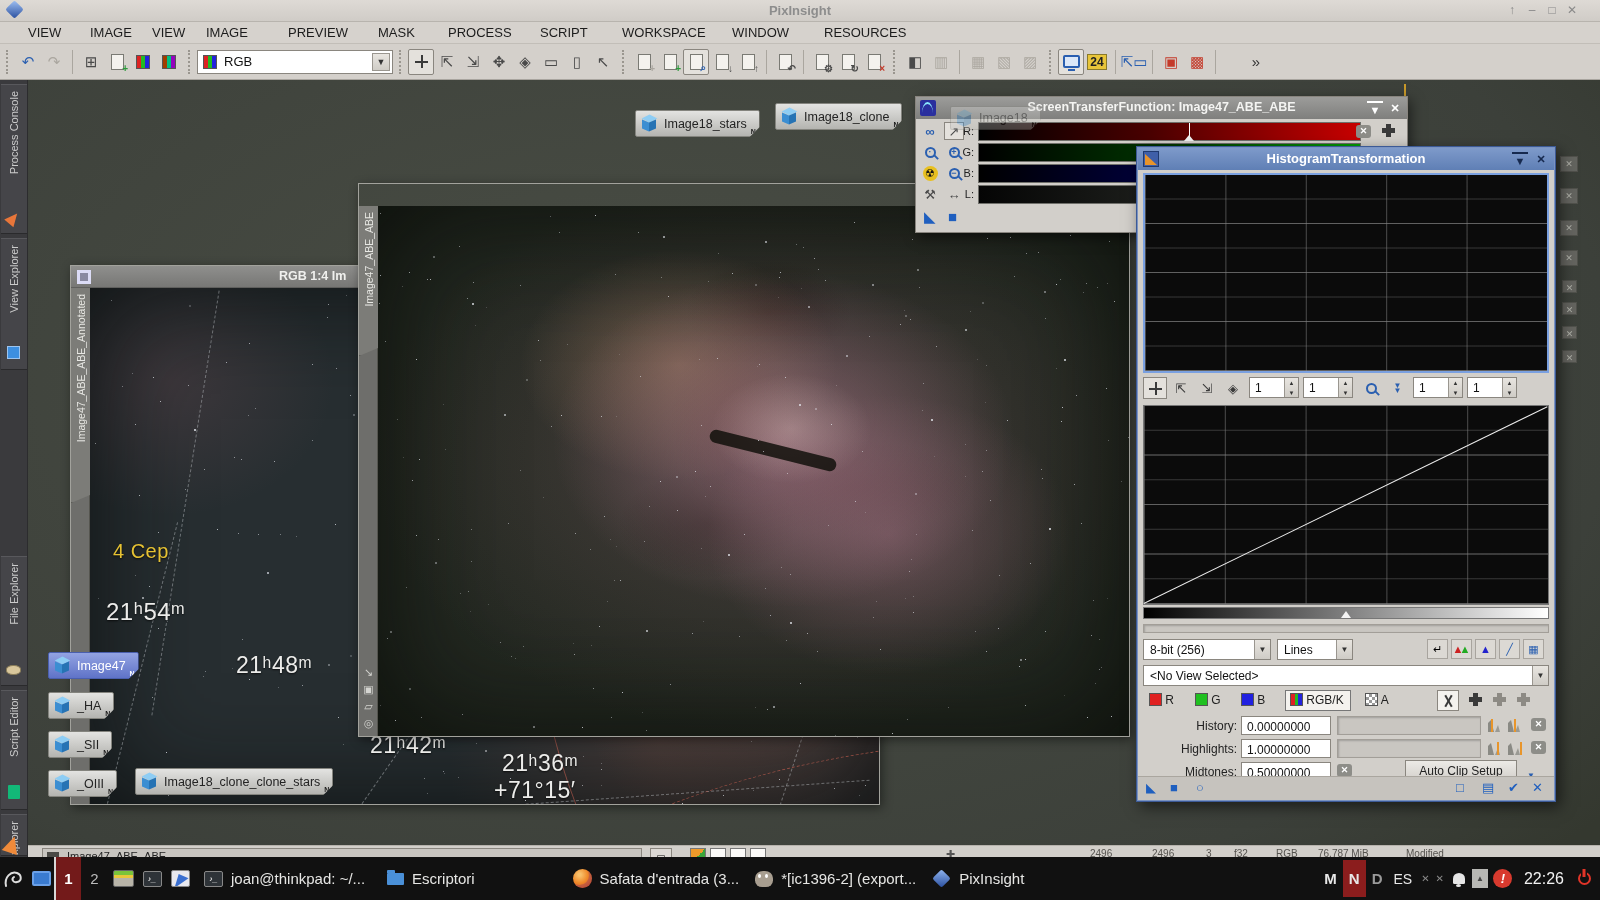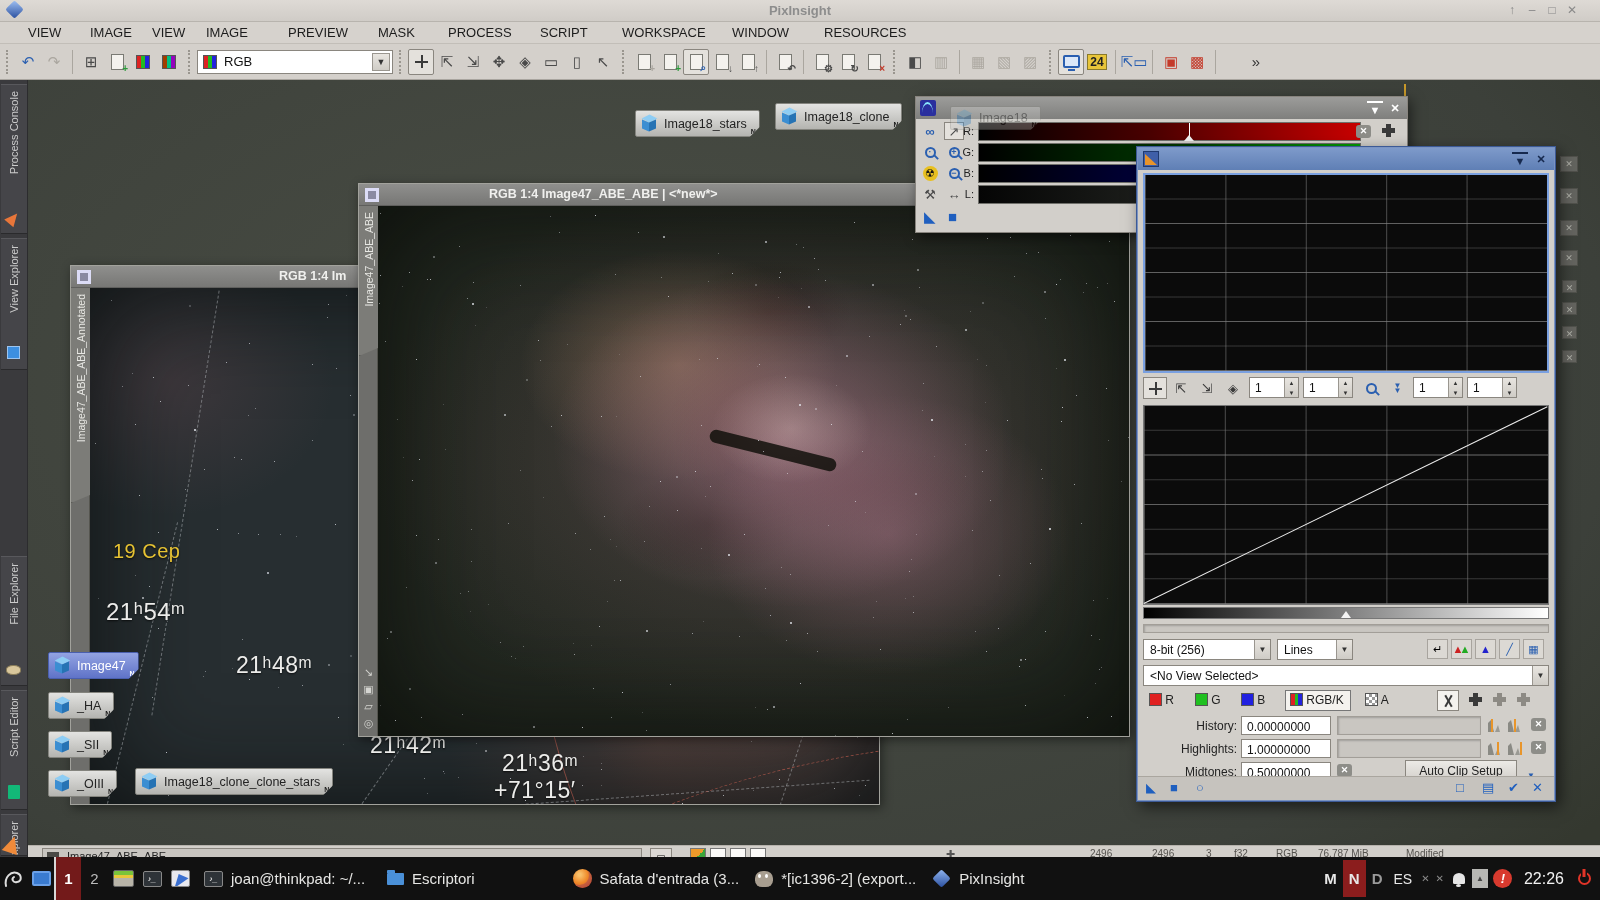--- a/index.html
+++ b/index.html
@@ -363,21 +363,21 @@
       </div>
     </div>
     <div id="anno-content" class="imgcontent starfield">
       <div class="gridline" style="left:95px;top:0;height:430px;transform:rotate(9deg)"></div>
       <div class="gridline" style="left:52px;top:230px;height:290px;transform:rotate(14deg)"></div>
       <div class="gridline" style="left:300px;top:410px;height:130px;transform:rotate(35deg)"></div>
       <div class="gridline" style="left:705px;top:405px;height:130px;transform:rotate(18deg)"></div>
       <div class="gridline-h" style="left:370px;top:506px;width:410px;transform:rotate(-4deg)"></div>
       <div class="redarc" style="left:445px;top:-300px;width:1200px;height:1200px;border-left:1.5px solid rgba(212,100,84,.55)"></div>
       <div class="redarc" style="left:140px;top:452px;width:1600px;height:1200px;border-top:1.5px dashed rgba(212,100,84,.6)"></div>
-      <span class="anno-text" id="anno-star" style="left:23px;top:252px">19 Cep</span>
+      <span class="anno-text" id="anno-star" style="left:23px;top:252px">4 Cep</span>
       <span class="anno-text" style="left:16px;top:310px;font-size:24px">21ʰ54ᵐ</span>
       <span class="anno-text" style="left:146px;top:364px">21ʰ48ᵐ</span>
       <span class="anno-text" style="left:280px;top:444px">21ʰ42ᵐ</span>
       <span class="anno-text" style="left:412px;top:462px">21ʰ36ᵐ</span>
       <span class="anno-text" style="left:404px;top:489px">+71°15′</span>
     <i style="left:7.88%;top:79.27%;width:1px;height:1px;opacity:0.70"></i>
         <i style="left:60.56%;top:20.12%;width:1px;height:1px;opacity:0.60"></i>
         <i style="left:88.15%;top:79.08%;width:1px;height:1px;opacity:0.38"></i>
         <i style="left:30.13%;top:3.07%;width:1px;height:1px;opacity:0.73"></i>
         <i style="left:55.66%;top:24.17%;width:1px;height:1px;opacity:0.85"></i>
@@ -543,24 +543,20 @@
         <i style="left:56.76%;top:31.03%;width:1px;height:1px;opacity:0.52"></i>
         <i style="left:32.08%;top:88.34%;width:1px;height:1px;opacity:0.37"></i>
         <i style="left:90.94%;top:42.78%;width:1px;height:1px;opacity:0.74"></i>
         <i style="left:54.33%;top:0.51%;width:1px;height:1px;opacity:0.95"></i>
         <i style="left:83.97%;top:97.33%;width:1px;height:1px;opacity:0.38"></i>
         <i style="left:37.89%;top:20.90%;width:1px;height:1px;opacity:0.38"></i>
       </div>
   </div>
 
   <div class="imgwin" style="left:358px;top:183px;width:772px;height:554px;z-index:20">
-    <div class="imgwin-title">
-      <span class="selsq"></span>
-      <span class="imgwin-title-text" style="left:130px">RGB 1:4 Image47_ABE_ABE | &lt;*new*&gt;</span>
-    </div>
     <div class="imgstrip">
       <div class="imgtab" style="height:150px">
         <span>Image47_ABE_ABE</span>
       </div>
       <div class="strip-icons">
         <span>↘</span><br>
         <span>▣</span><br>
         <span>▱</span><br>
         <span>◎</span>
       </div>
@@ -879,20 +875,21 @@
         <i class="cl"></i>
         <i class="cr"></i>
       </span>
     <span class="chip-label">Image18_clone_clone_stars</span>
     <span class="chip-n">N</span>
   </div>
 
   <div id="stf">
     <div id="stf-title">
       <span class="stf-ico"></span>
+      <span class="t">ScreenTransferFunction: Image47_ABE_ABE</span>
       <span class="dlg-iconize" style="position:absolute;right:24px;top:4px;color:#fff;border-top:2px solid #fff">▼</span>
       <span class="dlg-close" style="position:absolute;right:4px;top:4px;color:#fff">✕</span>
     </div>
 
     <div class="stf-tool" style="left:4px;top:25px;color:#2a5fb0;font-weight:bold">∞</div>
     <div class="stf-tool" style="left:28px;top:25px;border:1px solid #8a867f;background:#e4e1dc">↗</div>
     <div class="stf-tool" style="left:4px;top:46px">
         <span class="mag">·</span>
       </div>
     <div class="stf-tool" style="left:28px;top:46px">
@@ -922,20 +919,21 @@
     <span class="clrbtn" style="position:absolute;right:36px;top:28px">✕</span>
     <span class="plusgear" style="position:absolute;right:12px;top:27px;color:#3a3a3a"></span>
 
     <span class="bluico" style="left:8px;top:111px;font-size:15px">◣</span>
     <span class="bluico" style="left:32px;top:111px;font-size:15px">■</span>
   </div>
 
   <div id="ht">
     <div id="ht-title">
       <span class="ht-ico"></span>
+      <span class="t">HistogramTransformation</span>
       <span class="dlg-iconize" style="position:absolute;right:26px;top:4px;color:#16294e;border-top:2px solid #16294e">▼</span>
       <span class="dlg-close" style="position:absolute;right:5px;top:4px;color:#16294e">✕</span>
     </div>
 
     <div id="ht-focus">
       <div class="histbox" style="left:0;top:0;right:0;bottom:0;border:none"></div>
     </div>
 
     <div class="ht-tbtn pressed" style="left:6px;top:230px">
         <span class="crosshair"></span>

